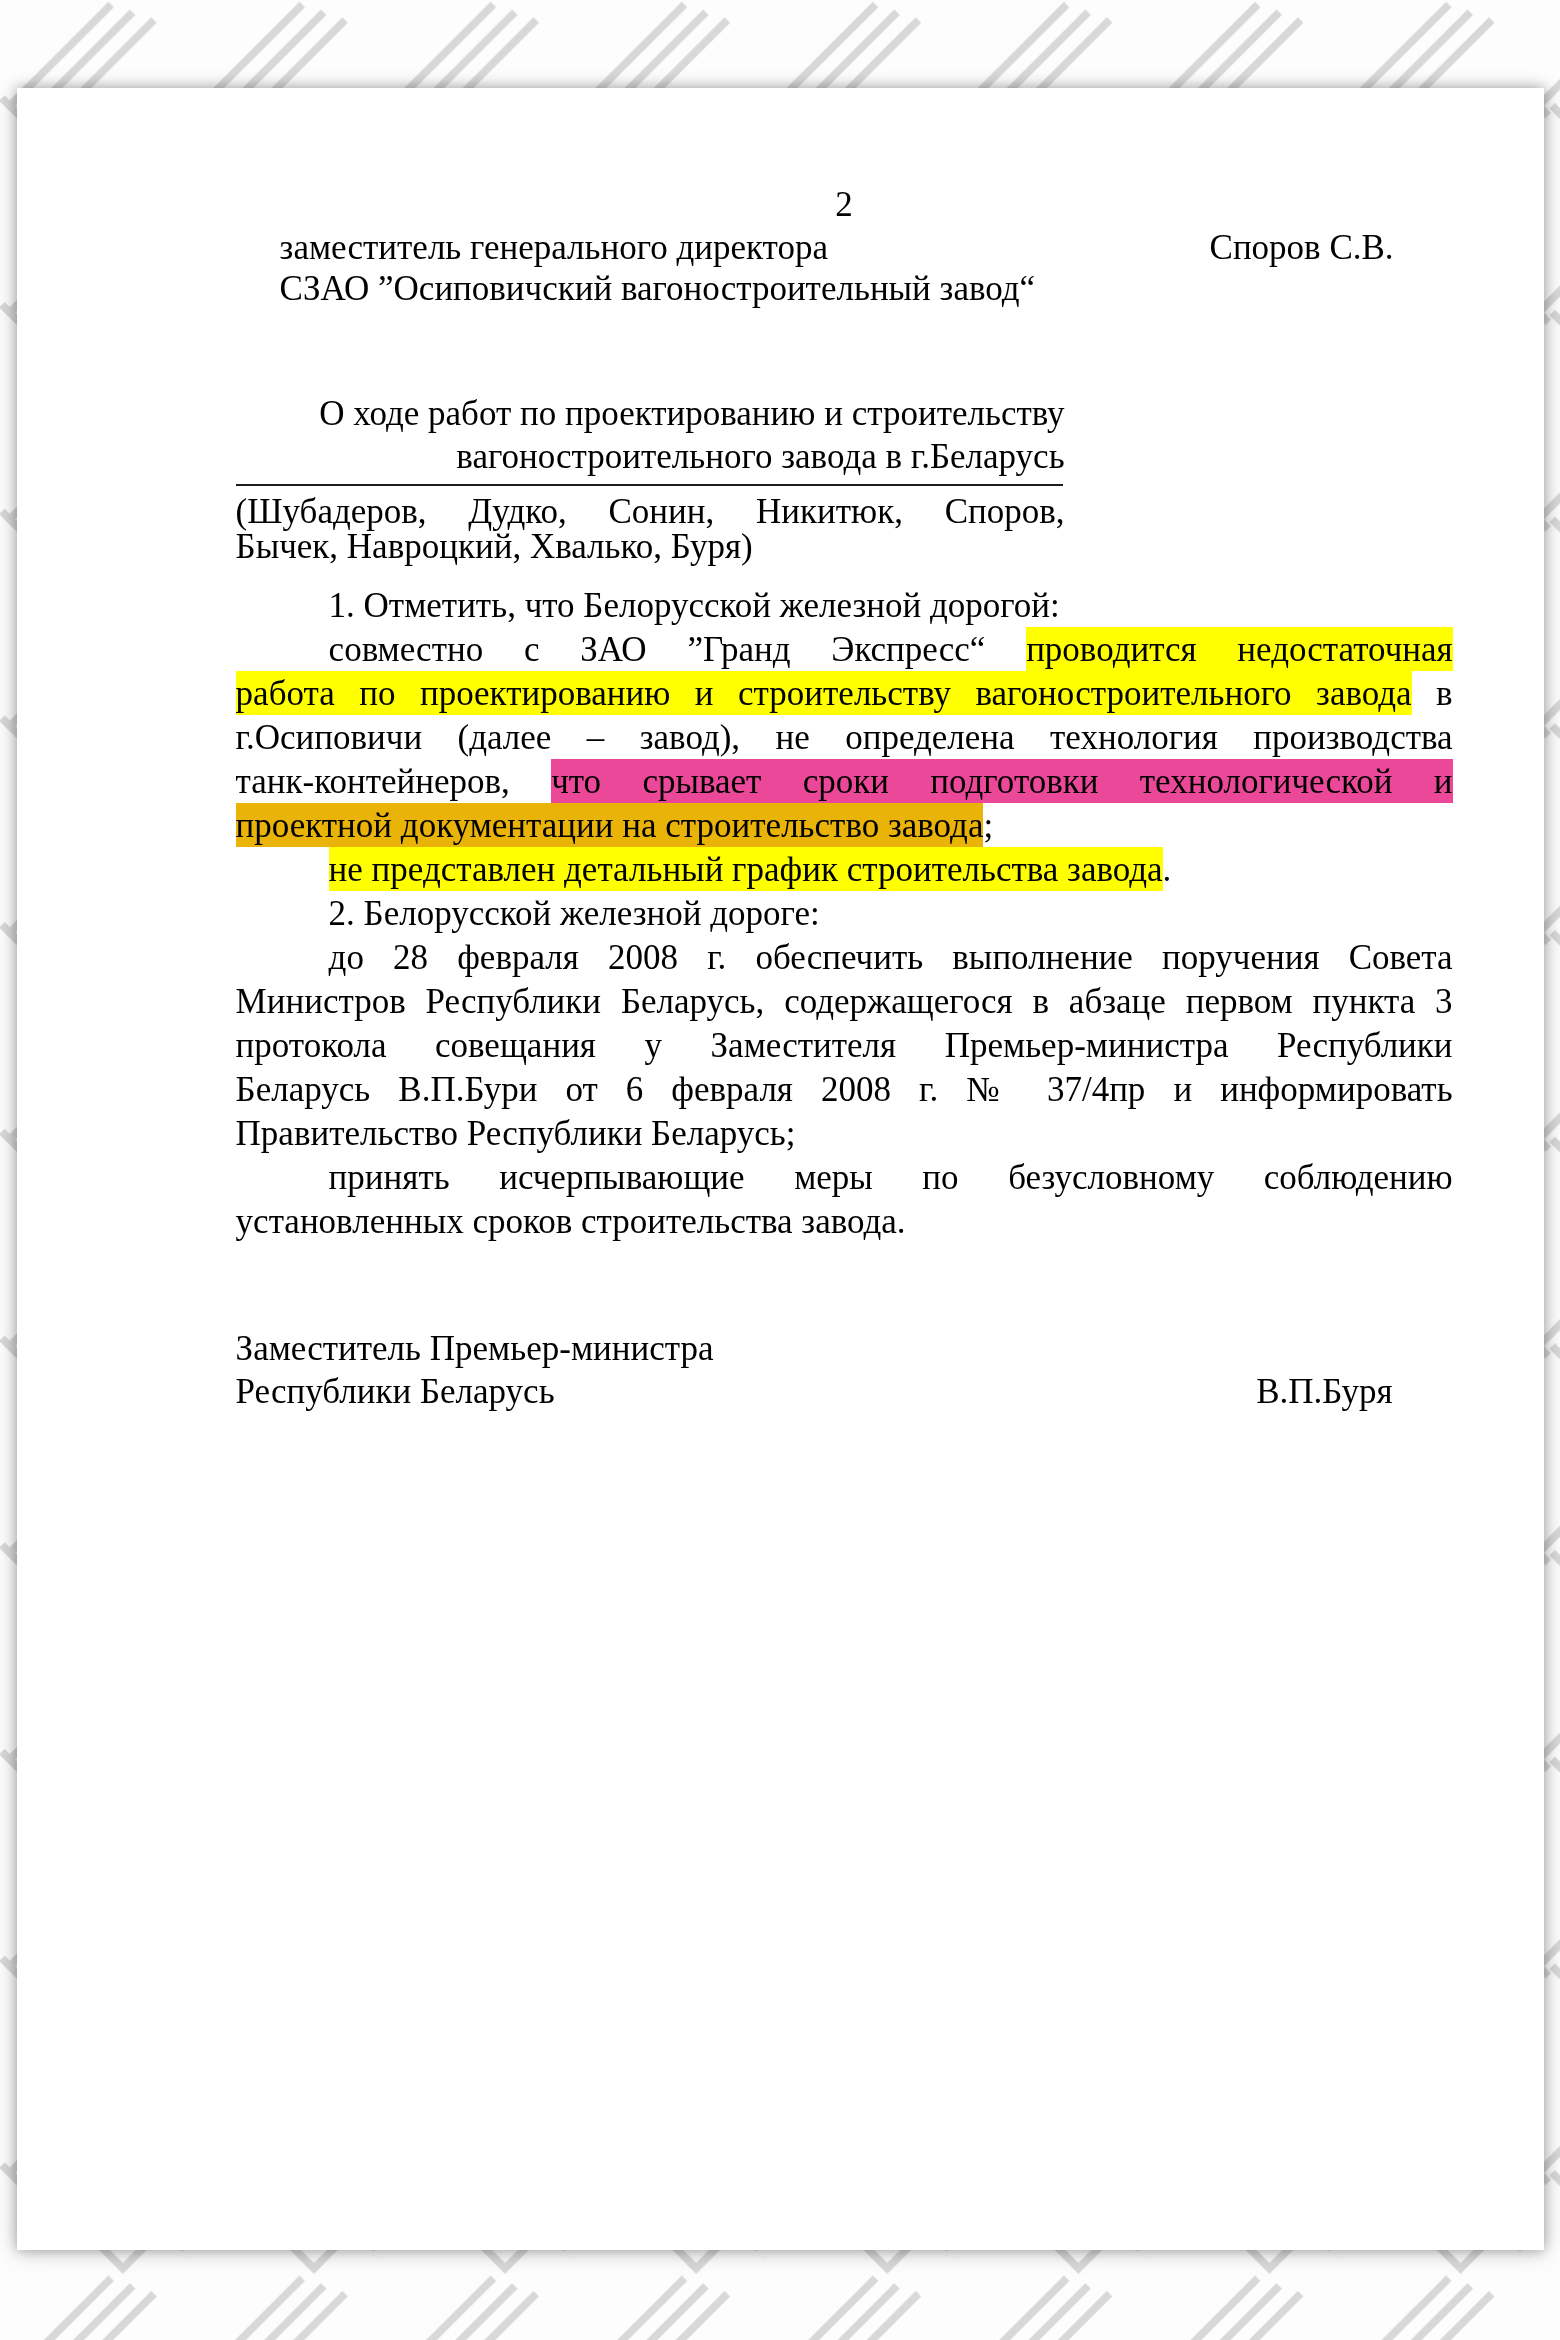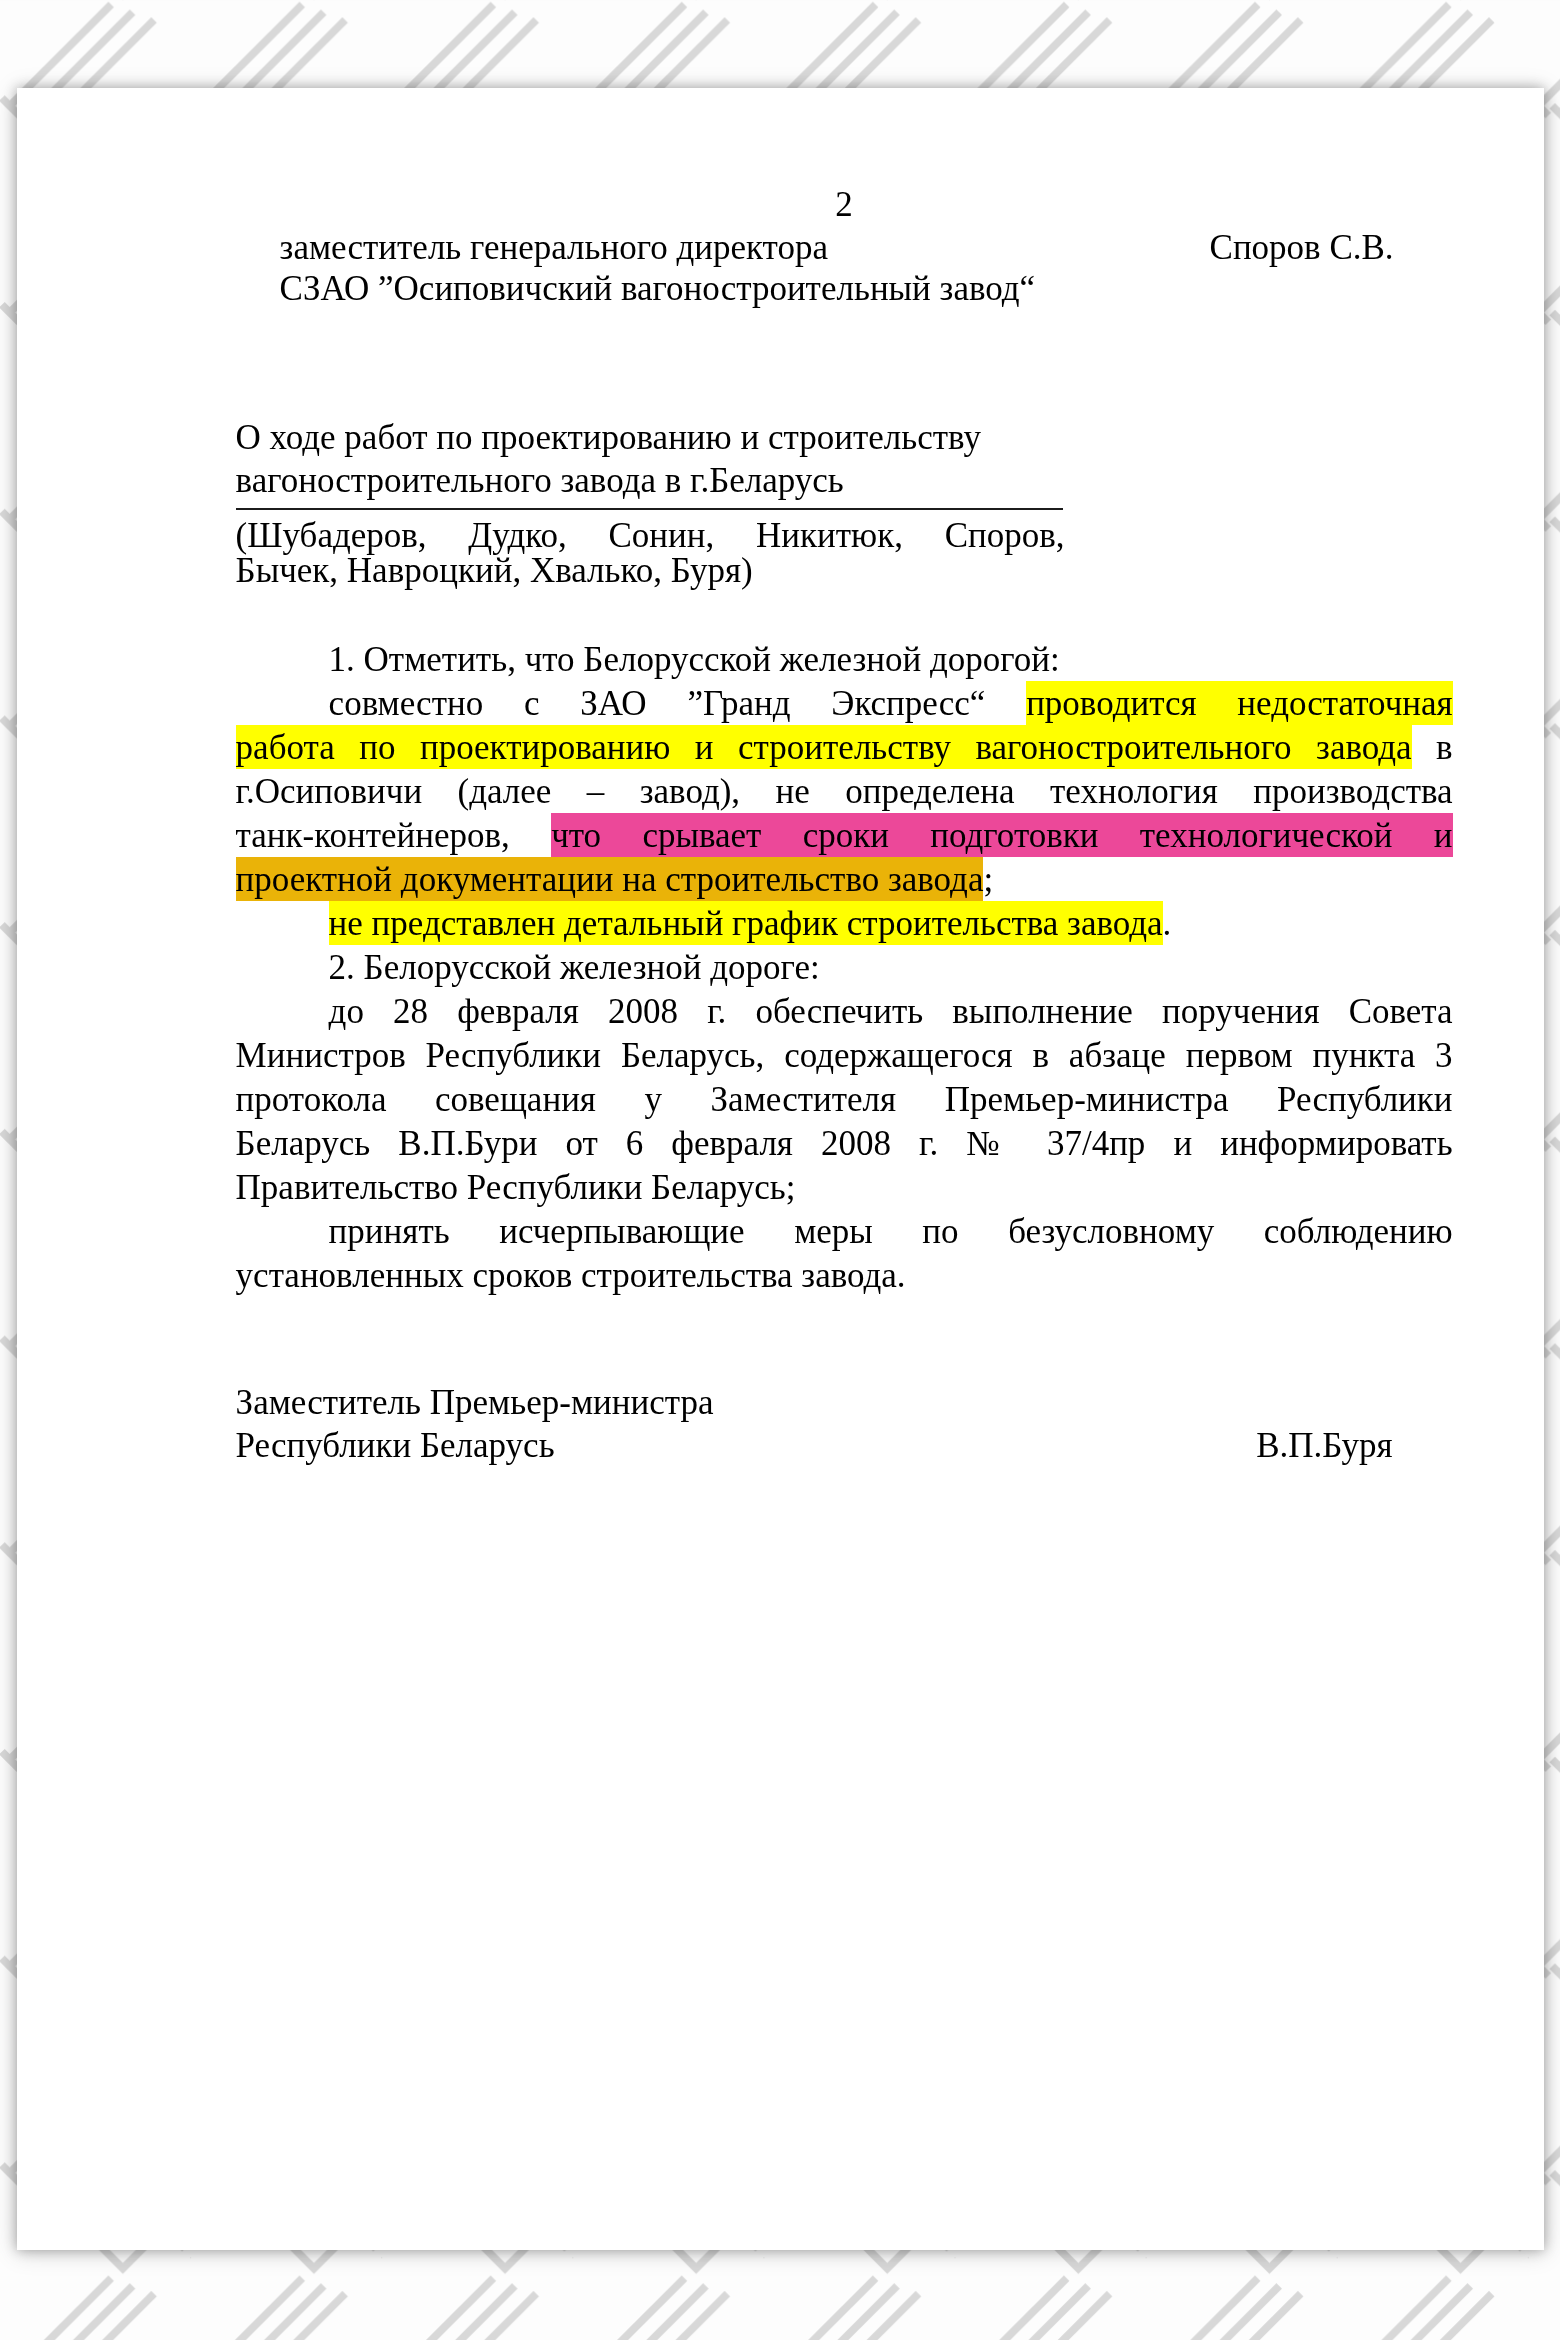--- a/index.html
+++ b/index.html
@@ -15,25 +15,25 @@
     box-shadow:0 0 11.7px rgba(0,0,0,.30), 0 2.9px 23.4px rgba(0,0,0,.18);
   }
   .content{
     padding:95px 91px 0 219px;
     font-size:35px;line-height:44px;
   }
   .pageno{text-align:center;line-height:44px;}
   .header-row{display:flex;justify-content:space-between;line-height:41px;}
   .header-right{padding-right:59px;white-space:nowrap;}
   .header-line{line-height:41px;margin-left:44px;}
-  .subject-block{width:829px;margin-top:107px;line-height:43px;}
+  .subject-block{width:829px;margin-top:83px;line-height:43px;text-align:right;}
   .subject-rule{border-top:2.9px solid #1c1c1c;margin-top:5.9px;width:827px;}
   .addressees{width:829px;margin-top:7.8px;line-height:35px;}
   .addr-just{text-align:justify;text-align-last:justify;}
-  .body-block{margin-top:50px;}
+  .body-block{margin-top:20px;}
   .bline{text-align:left;line-height:44px;}
   .bline.just{text-align:justify;text-align-last:justify;}
   .bline.indent{padding-left:93px;}
   .hl{background:#ffff00;padding:2.9px 0 2px;}
   .sig-block{margin-top:83px;line-height:43px;}
   .sig-row{display:flex;justify-content:space-between;text-align:right;}
   .sig-name{padding-right:60px;white-space:nowrap;}
 </style>
 </head>
 <body>

